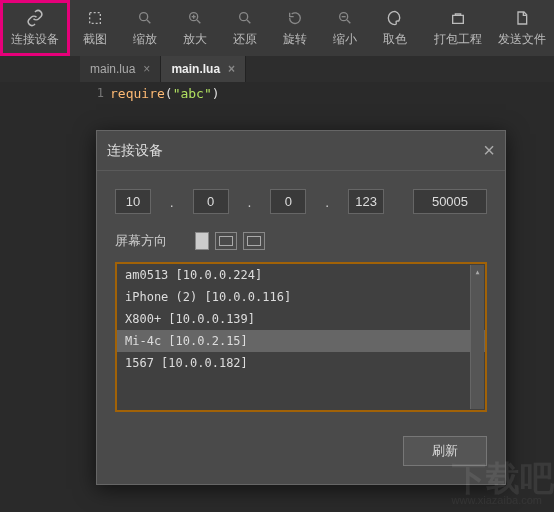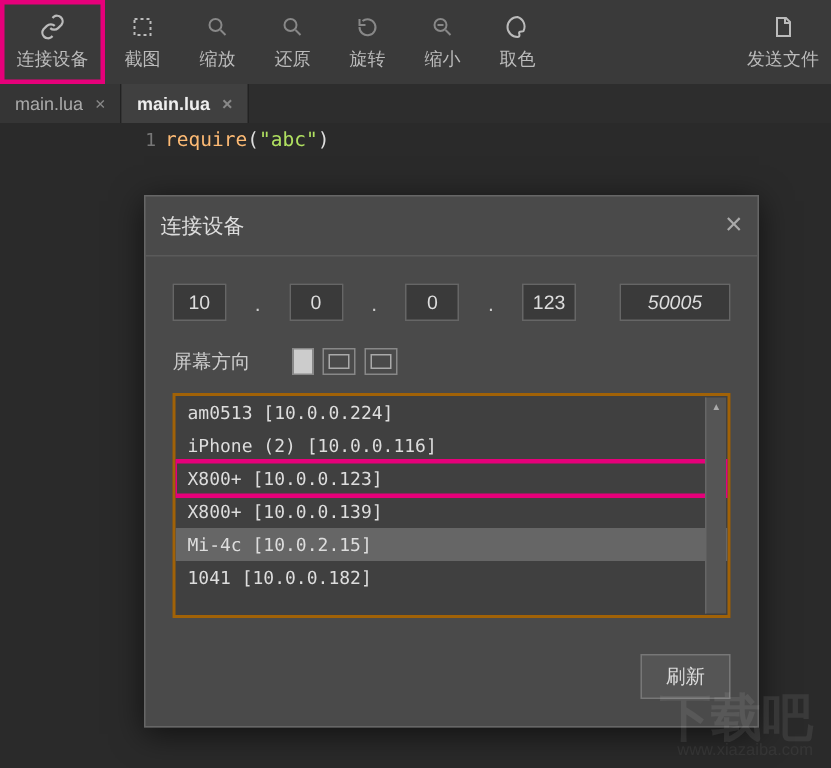--- a/index.html
+++ b/index.html
@@ -28,20 +28,21 @@
     color: #bbb;
     font-size: 12px;
   }
   .tool-item.highlighted {
     border: 3px solid #e6007a;
   }
   .tool-icon { width: 18px; height: 18px; margin-bottom: 4px; display: flex; align-items: center; justify-content: center; }
   .tabs {
     display: flex;
     background: #2d2d2d;
+    padding-left: 80px;
     height: 26px;
     align-items: stretch;
   }
   .tab {
     display: flex; align-items: center; gap: 8px;
     padding: 0 10px;
     font-size: 12px;
     color: #aaa;
     background: #353535;
     border-right: 1px solid #222;
@@ -87,21 +88,21 @@
   .ip-box, .port-box {
     background: #3a3a3a;
     border: 1px solid #666;
     text-align: center;
     padding: 4px 0;
     font-size: 13px;
     color: #ddd;
   }
   .ip-box { flex: 1; }
   .dot { color: #ccc; padding: 0 4px; font-size: 14px; }
-  .port-box { width: 74px; margin-left: 14px; font-style: italic; }
+  .port-box { width: 74px; margin-left: 14px; }
   .orient-row { display: flex; align-items: flex-end; gap: 28px; margin-bottom: 12px; font-size: 13px; color: #ccc; }
   .orient-icons { display: flex; gap: 6px; }
   .orient-btn {
     width: 22px; height: 18px;
     border: 1px solid #888;
     display: flex; align-items: center; justify-content: center;
   }
   .orient-btn.portrait { width: 14px; height: 18px; background: #ccc; }
   .orient-inner-land { width: 14px; height: 10px; border: 1px solid #aaa; }
   .device-list {
@@ -128,31 +129,31 @@
   .scrollbar-v {
     position: absolute; right: 1px; top: 1px; bottom: 1px; width: 14px;
     background: #555; border-left: 1px solid #666;
   }
   .scroll-arrow { height: 14px; text-align: center; color: #aaa; font-size: 10px; line-height: 14px; }
   .dialog-footer {
     display: flex; justify-content: flex-end; gap: 8px;
     padding: 14px 18px 18px;
   }
   .btn {
-    padding: 5px 16px;
+    padding: 5px 28px;
     background: #555;
     border: 1px solid #777;
     color: #ddd;
     font-size: 13px;
     cursor: pointer;
   }
   .btn.highlighted { outline: 3px solid #e6007a; outline-offset: -1px; }
   .watermark {
     position: absolute;
-    right: 12px; bottom: 10px;
+    right: 0; bottom: 10px;
     color: rgba(255,255,255,0.08);
     font-size: 34px;
     font-weight: bold;
     pointer-events: none;
   }
   .watermark-sub {
     position: absolute;
     right: 12px; bottom: 6px;
     color: rgba(255,255,255,0.06);
     font-size: 11px;
@@ -187,20 +188,31 @@
           <line x1="15" y1="15" x2="20" y2="20"></line>
         </svg>
       </span>
     <span>缩放</span>
   </div>
   <div class="tool-item">
     <span class="tool-icon">
         <svg width="16" height="16" viewBox="0 0 24 24" fill="none" stroke="#888" stroke-width="2">
           <circle cx="10" cy="10" r="6"></circle>
           <line x1="15" y1="15" x2="20" y2="20"></line>
+          <line x1="7" y1="10" x2="13" y2="10"></line>
+          <line x1="10" y1="7" x2="10" y2="13"></line>
+        </svg>
+      </span>
+    <span>放大</span>
+  </div>
+  <div class="tool-item">
+    <span class="tool-icon">
+        <svg width="16" height="16" viewBox="0 0 24 24" fill="none" stroke="#888" stroke-width="2">
+          <circle cx="10" cy="10" r="6"></circle>
+          <line x1="15" y1="15" x2="20" y2="20"></line>
         </svg>
       </span>
     <span>还原</span>
   </div>
   <div class="tool-item">
     <span class="tool-icon">
         <svg width="16" height="16" viewBox="0 0 24 24" fill="none" stroke="#888" stroke-width="2">
           <path d="M4 12a8 8 0 1 0 3-6"></path>
           <polyline points="4 4 4 10 10 10"></polyline>
         </svg>
@@ -219,20 +231,29 @@
   </div>
   <div class="tool-item">
     <span class="tool-icon">
         <svg width="16" height="16" viewBox="0 0 24 24" fill="none" stroke="#bbb" stroke-width="2">
           <path d="M12 2a10 10 0 1 0 0 20c1 0 2-1 2-2s-1-2 0-3 3 0 4-1a10 10 0 0 0-6-14z"></path>
         </svg>
       </span>
     <span>取色</span>
   </div>
   <div style="flex:1"></div>
+  <div class="tool-item">
+    <span class="tool-icon">
+        <svg width="16" height="16" viewBox="0 0 24 24" fill="none" stroke="#bbb" stroke-width="2">
+          <path d="M4 8h16v12H4z"></path>
+          <path d="M8 8V6h8v2"></path>
+        </svg>
+      </span>
+    <span>打包工程</span>
+  </div>
   <div class="tool-item">
     <span class="tool-icon">
         <svg width="16" height="16" viewBox="0 0 24 24" fill="none" stroke="#bbb" stroke-width="2">
           <path d="M6 3h9l4 4v14H6z"></path>
           <polyline points="14 3 14 8 19 8"></polyline>
         </svg>
       </span>
     <span>发送文件</span>
   </div>
 </div>
@@ -279,24 +300,23 @@
             <div class="orient-inner-land"></div>
           </div>
         <div class="orient-btn">
             <div class="orient-inner-land"></div>
           </div>
       </div>
     </div>
     <div class="device-list">
       <div class="device-item">am0513 [10.0.0.224]</div>
       <div class="device-item">iPhone (2) [10.0.0.116]</div>
-      <div class="device-item selected">X800+ [10.0.0.123]</div>
       <div class="device-item">X800+ [10.0.0.139]</div>
       <div class="device-item highlighted-row">Mi-4c [10.0.2.15]</div>
-      <div class="device-item">1041 [10.0.0.182]</div>
+      <div class="device-item">1567 [10.0.0.182]</div>
       <div class="scrollbar-v">
         <div class="scroll-arrow">▴</div>
       </div>
     </div>
   </div>
   <div class="dialog-footer">
     <div class="btn">刷新</div>
   </div>
 </div>
 

